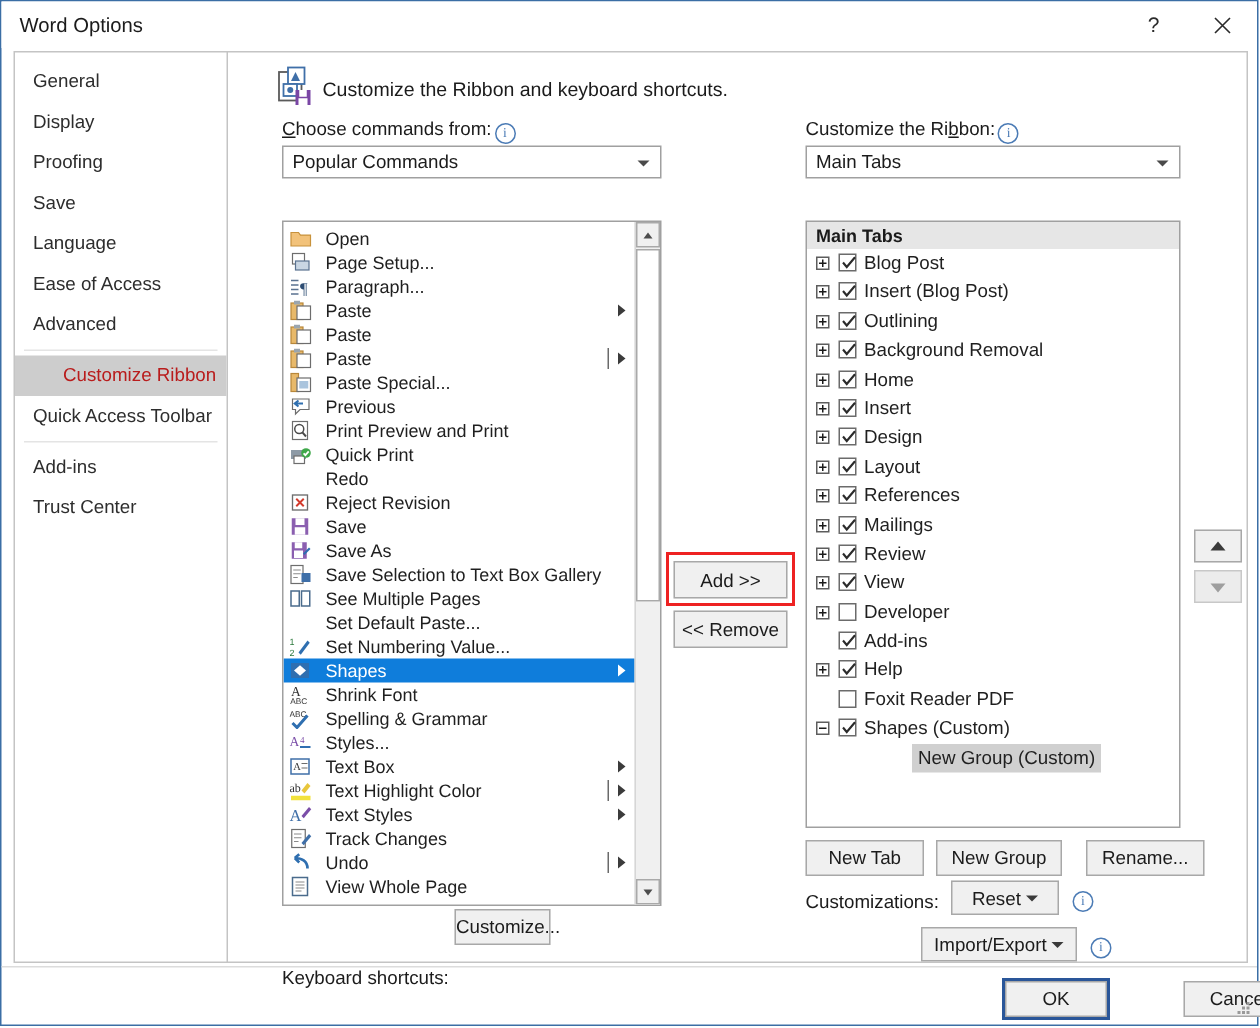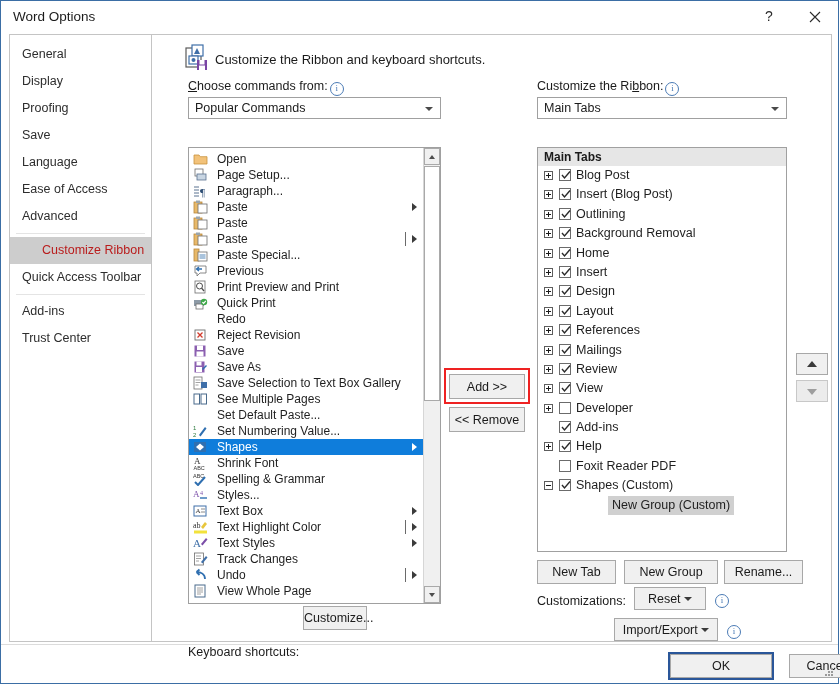--- a/index.html
+++ b/index.html
@@ -753,21 +753,21 @@
       <div class="btn" style="left:644px; top:318px; width:32px; height:22px;">
         <span style="display:inline-block; margin-top:7px; width:0;height:0;border-left:5px solid transparent;border-right:5px solid transparent;border-bottom:6px solid #3a3a3a;"></span>
       </div>
       <div class="btn" style="left:644px; top:345px; width:32px; height:22px; background:#ececec; border-color:#c8c8c8;">
         <span style="display:inline-block; margin-top:8px; width:0;height:0;border-left:5px solid transparent;border-right:5px solid transparent;border-top:6px solid #9e9e9e;"></span>
       </div>
 
       <div class="btn" style="left:385px; top:525px; width:79px; height:24px; line-height:23px;">
         <span class="lbl">New Tab</span>
       </div>
-      <div class="btn" style="left:472px; top:525px; width:94px; height:24px; line-height:23px;">
+      <div class="btn" style="left:472px; top:525px; width:84px; height:24px; line-height:23px;">
         <span class="lbl">New Group</span>
       </div>
       <div class="btn" style="left:572px; top:525px; width:79px; height:24px; line-height:23px;">
         <span class="lbl">Rename...</span>
       </div>
 
       <div class="label" style="left:385px; top:559px;">Customizations:</div>
       <div class="btn" style="left:482px; top:552px; width:72px; height:23px; line-height:22px;">
         <span class="lbl"><span>Reset</span> <span style="display:inline-block;width:0;height:0;border-left:4px solid transparent;border-right:4px solid transparent;border-top:4px solid #3a3a3a;vertical-align:2px;"></span></span>
       </div>
@@ -775,21 +775,21 @@
 
       <div class="btn" style="left:462px; top:583px; width:104px; height:23px; line-height:22px;">
         <span class="lbl"><span>Import/Export</span> <span style="display:inline-block;width:0;height:0;border-left:4px solid transparent;border-right:4px solid transparent;border-top:4px solid #3a3a3a;vertical-align:2px;"></span></span>
       </div>
       <div style="position:absolute; left:573px; top:587px;"><span class="infoicon">i</span></div>
 
     </div>
   </div>
 
   <div class="footer-sep"></div>
-  <div class="btn focus" style="left:669px; top:653px; width:102px; height:24px; line-height:23px;">
+  <div class="btn focus" style="left:669px; top:653px; width:68px; height:24px; line-height:23px;">
     <span class="lbl">OK</span>
   </div>
   <div class="btn" style="left:788px; top:653px; width:74px; height:24px; line-height:23px;">
     <span class="lbl">Cancel</span>
   </div>
   <div class="grip">
     <svg width="11" height="11" viewBox="0 0 11 11">
       <g fill="#9a9a9a">
         <rect x="8" y="2" width="2" height="2"></rect>
           <rect x="5" y="5" width="2" height="2"></rect>

